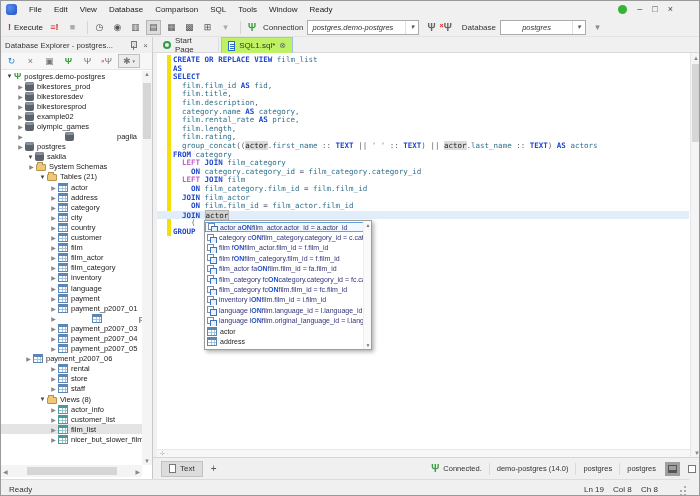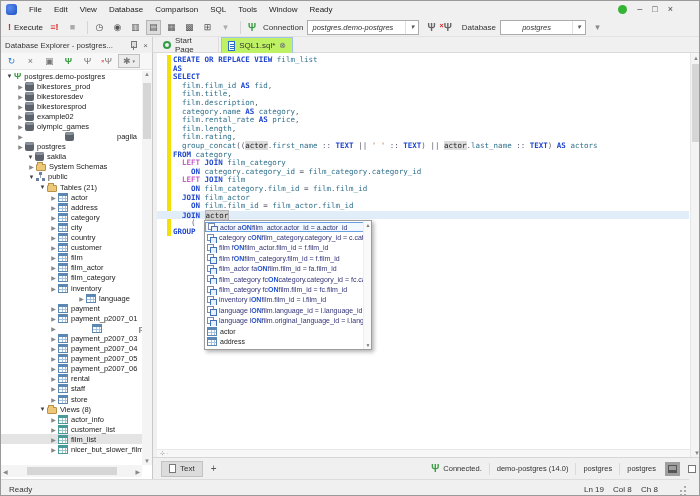--- a/index.html
+++ b/index.html
@@ -310,25 +310,20 @@
         <div class="tree-row" style="padding-left: 25px;">
           <span class="tw-arrow exp">▼</span>
           <span class="tw-icon i-db"></span>
           <span>sakila</span>
         </div>
         <div class="tree-row" style="padding-left: 26px;">
           <span class="tw-arrow">▶</span>
           <span class="tw-icon i-folder"></span>
           <span>System Schemas</span>
         </div>
-        <div class="tree-row" style="padding-left: 26px;">
-          <span class="tw-arrow exp">▼</span>
-          <span class="tw-icon i-schema"></span>
-          <span>public</span>
-        </div>
         <div class="tree-row" style="padding-left: 37px;">
           <span class="tw-arrow exp">▼</span>
           <span class="tw-icon i-folder"></span>
           <span>Tables (21)</span>
         </div>
         <div class="tree-row" style="padding-left: 48px;">
           <span class="tw-arrow">▶</span>
           <span class="tw-icon i-table"></span>
           <span>actor</span>
         </div>
@@ -370,21 +365,21 @@
         <div class="tree-row" style="padding-left: 48px;">
           <span class="tw-arrow">▶</span>
           <span class="tw-icon i-table"></span>
           <span>film_category</span>
         </div>
         <div class="tree-row" style="padding-left: 48px;">
           <span class="tw-arrow">▶</span>
           <span class="tw-icon i-table"></span>
           <span>inventory</span>
         </div>
-        <div class="tree-row" style="padding-left: 76px;">
+        <div class="tree-row" style="padding-left: 48px;">
           <span class="tw-arrow">▶</span>
           <span class="tw-icon i-table"></span>
           <span>language</span>
         </div>
         <div class="tree-row" style="padding-left: 48px;">
           <span class="tw-arrow">▶</span>
           <span class="tw-icon i-table"></span>
           <span>payment</span>
         </div>
         <div class="tree-row" style="padding-left: 48px;">
@@ -405,39 +400,39 @@
         <div class="tree-row" style="padding-left: 48px;">
           <span class="tw-arrow">▶</span>
           <span class="tw-icon i-table"></span>
           <span>payment_p2007_04</span>
         </div>
         <div class="tree-row" style="padding-left: 48px;">
           <span class="tw-arrow">▶</span>
           <span class="tw-icon i-table"></span>
           <span>payment_p2007_05</span>
         </div>
-        <div class="tree-row" style="padding-left: 48px;">
+        <div class="tree-row" style="padding-left: 23px;">
           <span class="tw-arrow">▶</span>
           <span class="tw-icon i-table"></span>
           <span>payment_p2007_06</span>
         </div>
         <div class="tree-row" style="padding-left: 48px;">
           <span class="tw-arrow">▶</span>
           <span class="tw-icon i-table"></span>
           <span>rental</span>
         </div>
         <div class="tree-row" style="padding-left: 48px;">
           <span class="tw-arrow">▶</span>
           <span class="tw-icon i-table"></span>
+          <span>store</span>
+        </div>
+        <div class="tree-row" style="padding-left: 48px;">
+          <span class="tw-arrow">▶</span>
+          <span class="tw-icon i-table"></span>
           <span>staff</span>
-        </div>
-        <div class="tree-row" style="padding-left: 48px;">
-          <span class="tw-arrow">▶</span>
-          <span class="tw-icon i-table"></span>
-          <span>store</span>
         </div>
         <div class="tree-row" style="padding-left: 37px;">
           <span class="tw-arrow exp">▼</span>
           <span class="tw-icon i-folder"></span>
           <span>Views (8)</span>
         </div>
         <div class="tree-row" style="padding-left: 48px;">
           <span class="tw-arrow">▶</span>
           <span class="tw-icon i-view"></span>
           <span>actor_info</span>

